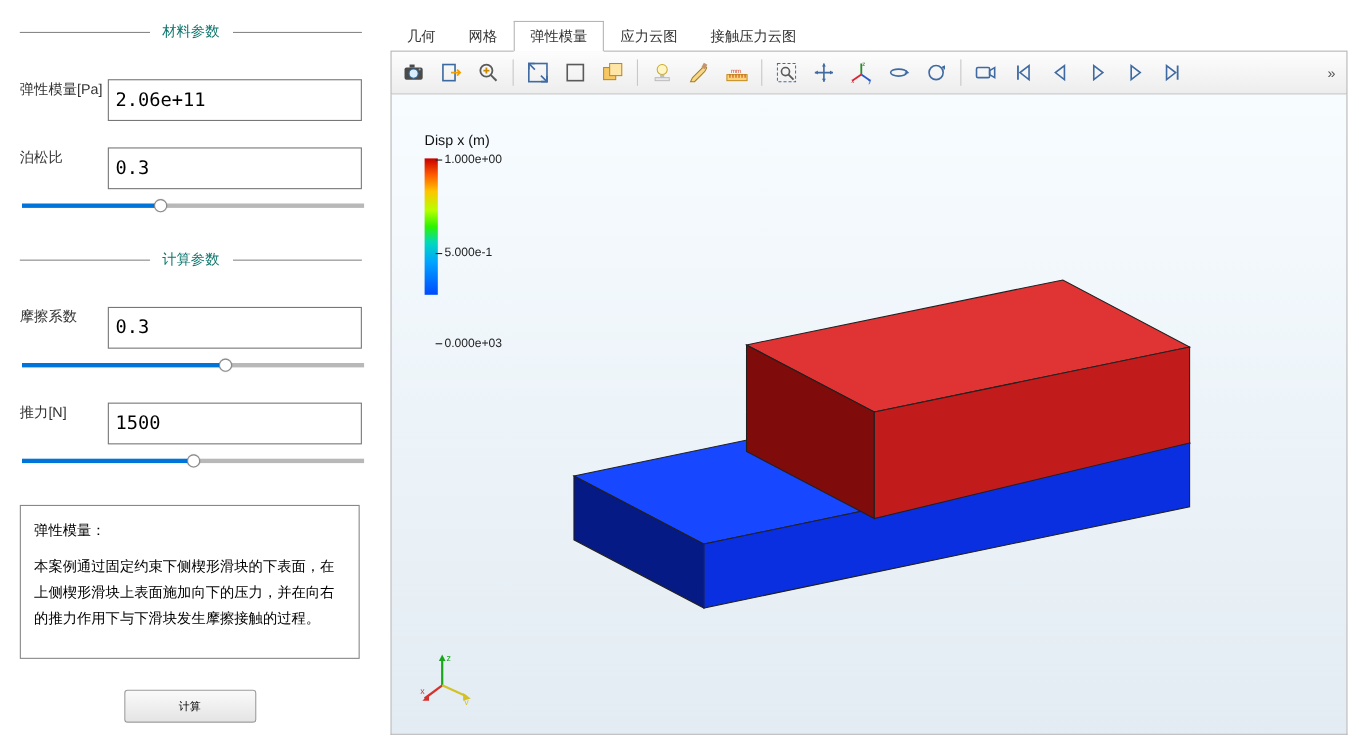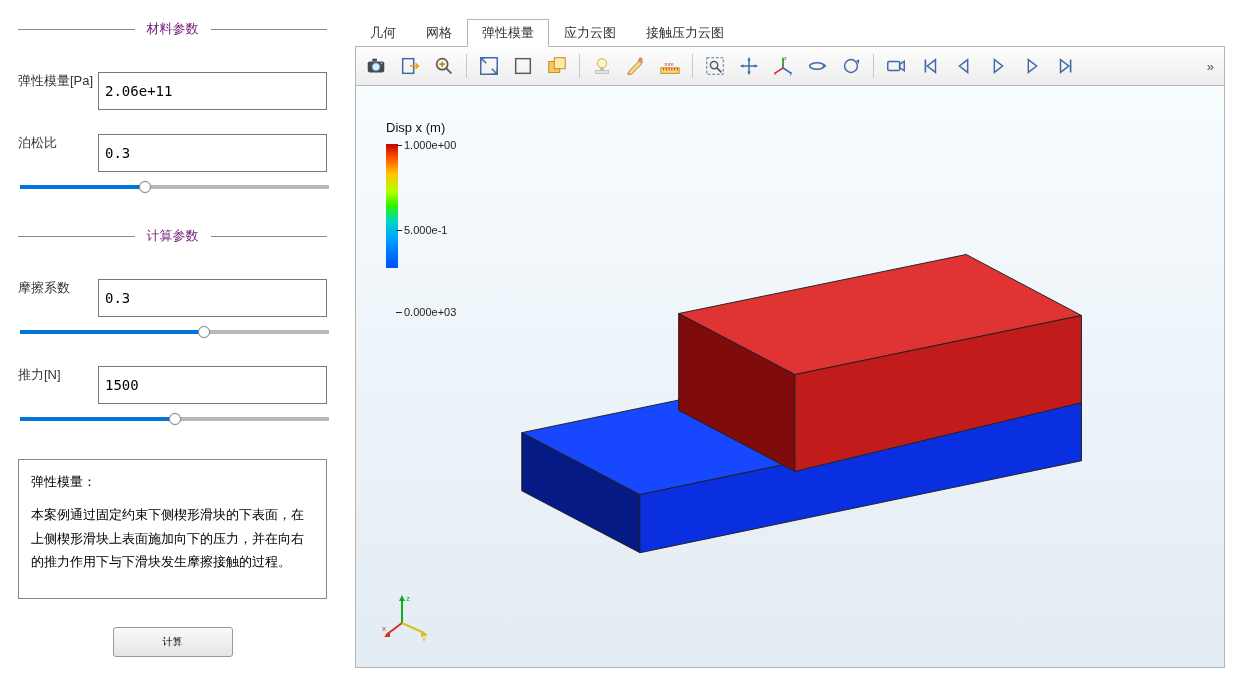--- a/index.html
+++ b/index.html
@@ -25,39 +25,39 @@
     border: none;
     border-top: 1px solid #888;
     margin: 0 0 20px 0;
     padding: 10px 0 0 0;
   }
   fieldset.group > legend {
     text-align: left;
     padding: 0 12px;
     font-size: 13px;
     margin-left: auto; margin-right: auto;
-    color: #701a75;
+    color: #0f766e;
   }
   .field-row {
     display: flex;
     align-items: flex-start;
     margin-top: 24px;
   }
   .field-label {
     width: 80px;
     font-size: 13px;
     color: #333;
   }
   .field-input {
     flex: 1;
     border: 1px solid #777;
     height: 28px;
     padding: 18px 6px;
     font-family: "SimSun", monospace;
-    font-size: 14px;
+    font-size: 17px;
     background: #fff;
   }
   .slider-wrap {
     margin: 6px 0 10px 0;
     padding-left: 0px;
   }
   .slider {
     width: 100%;
     -webkit-appearance: none;
     appearance: none;

